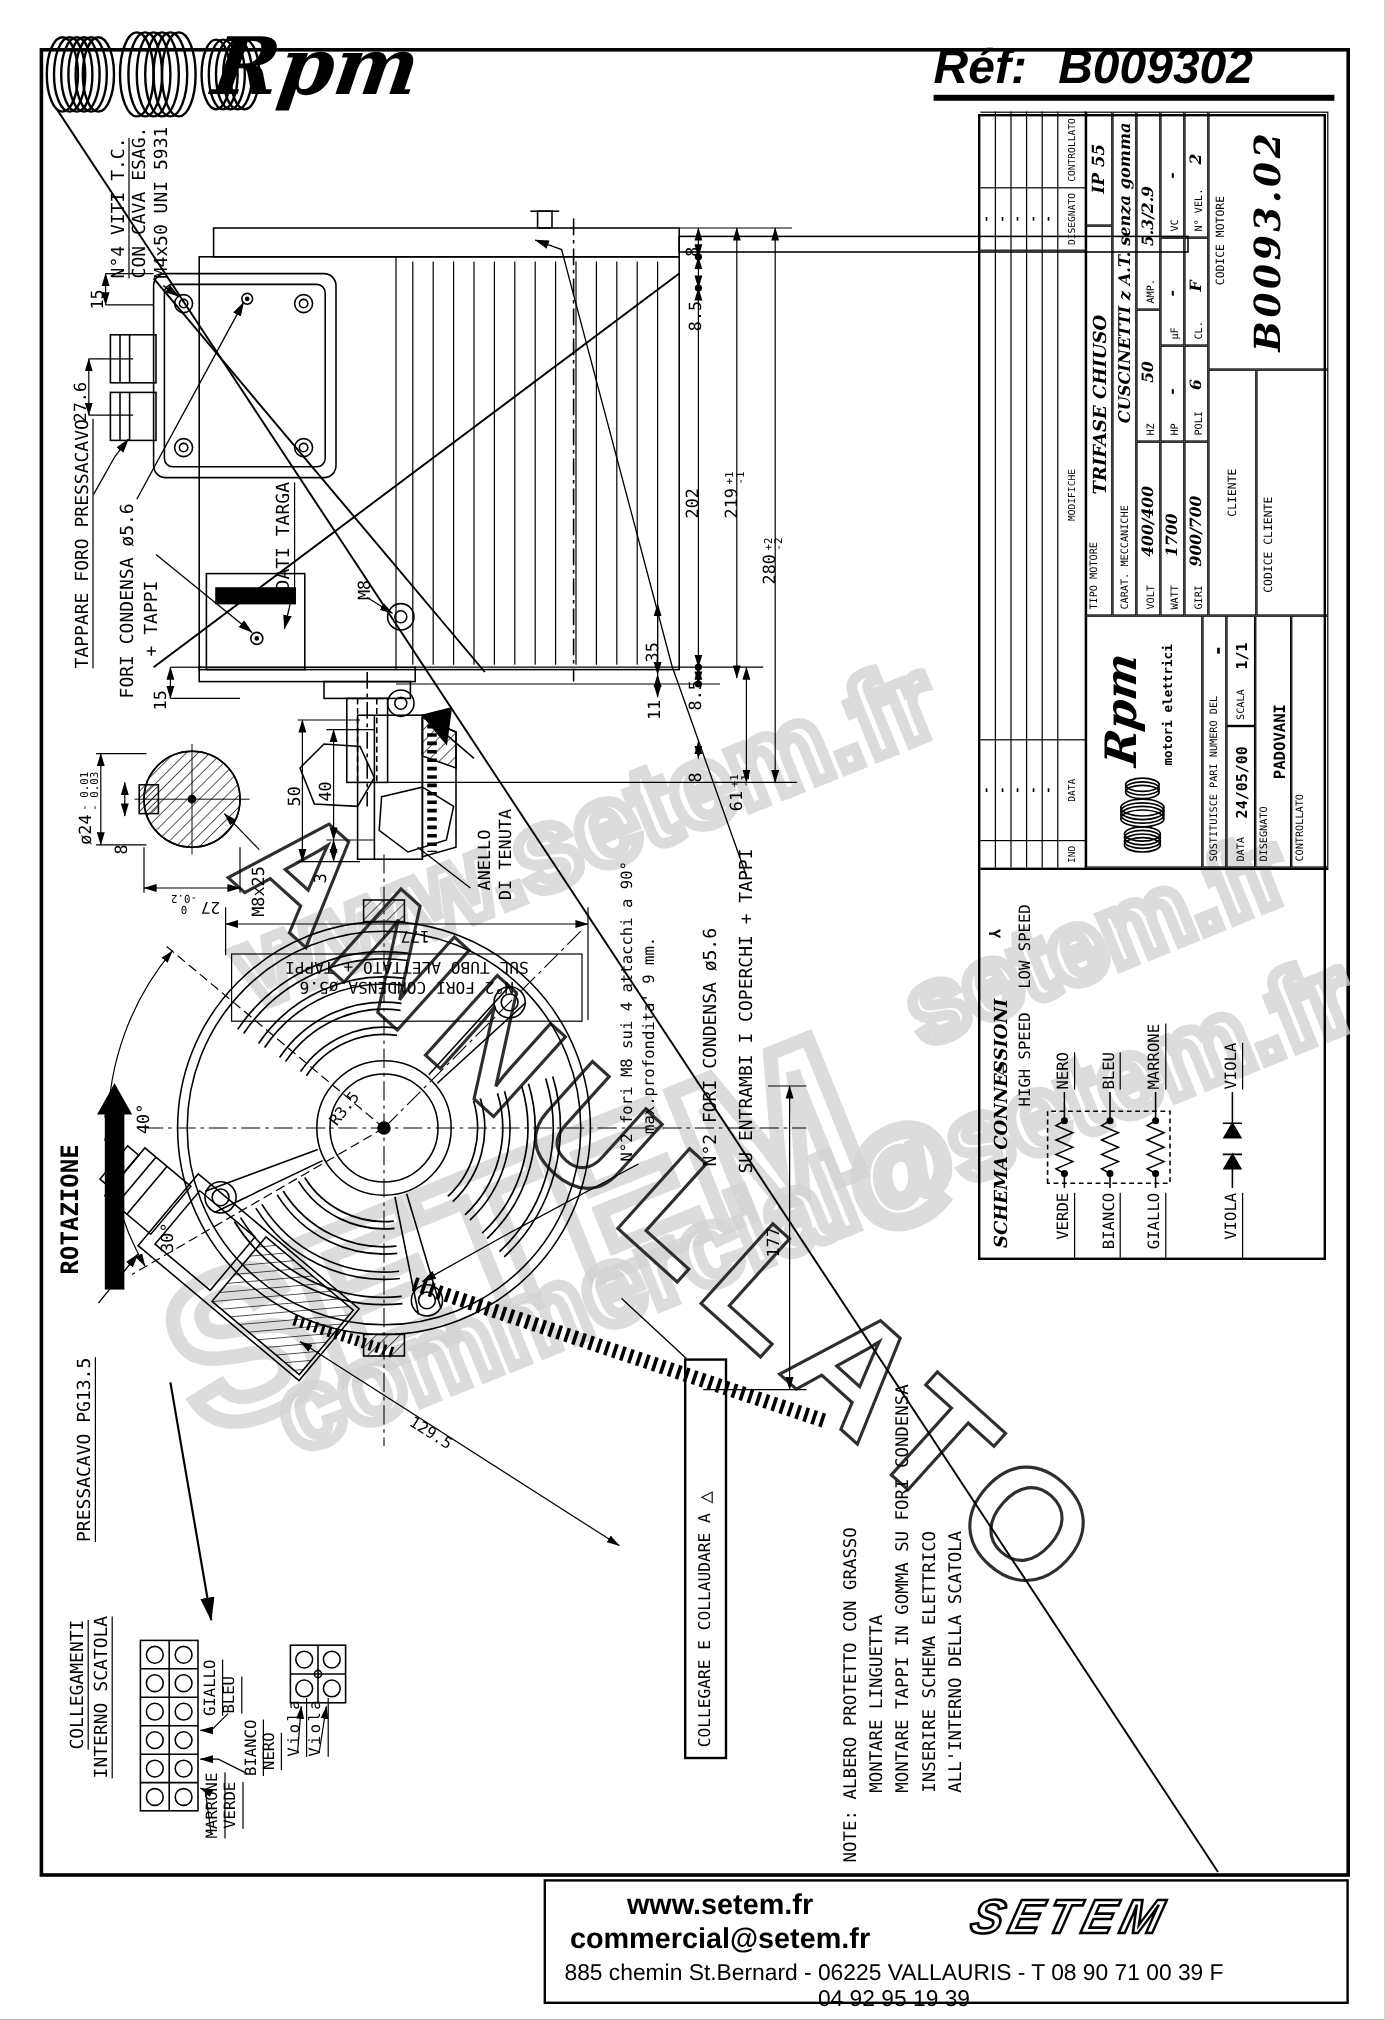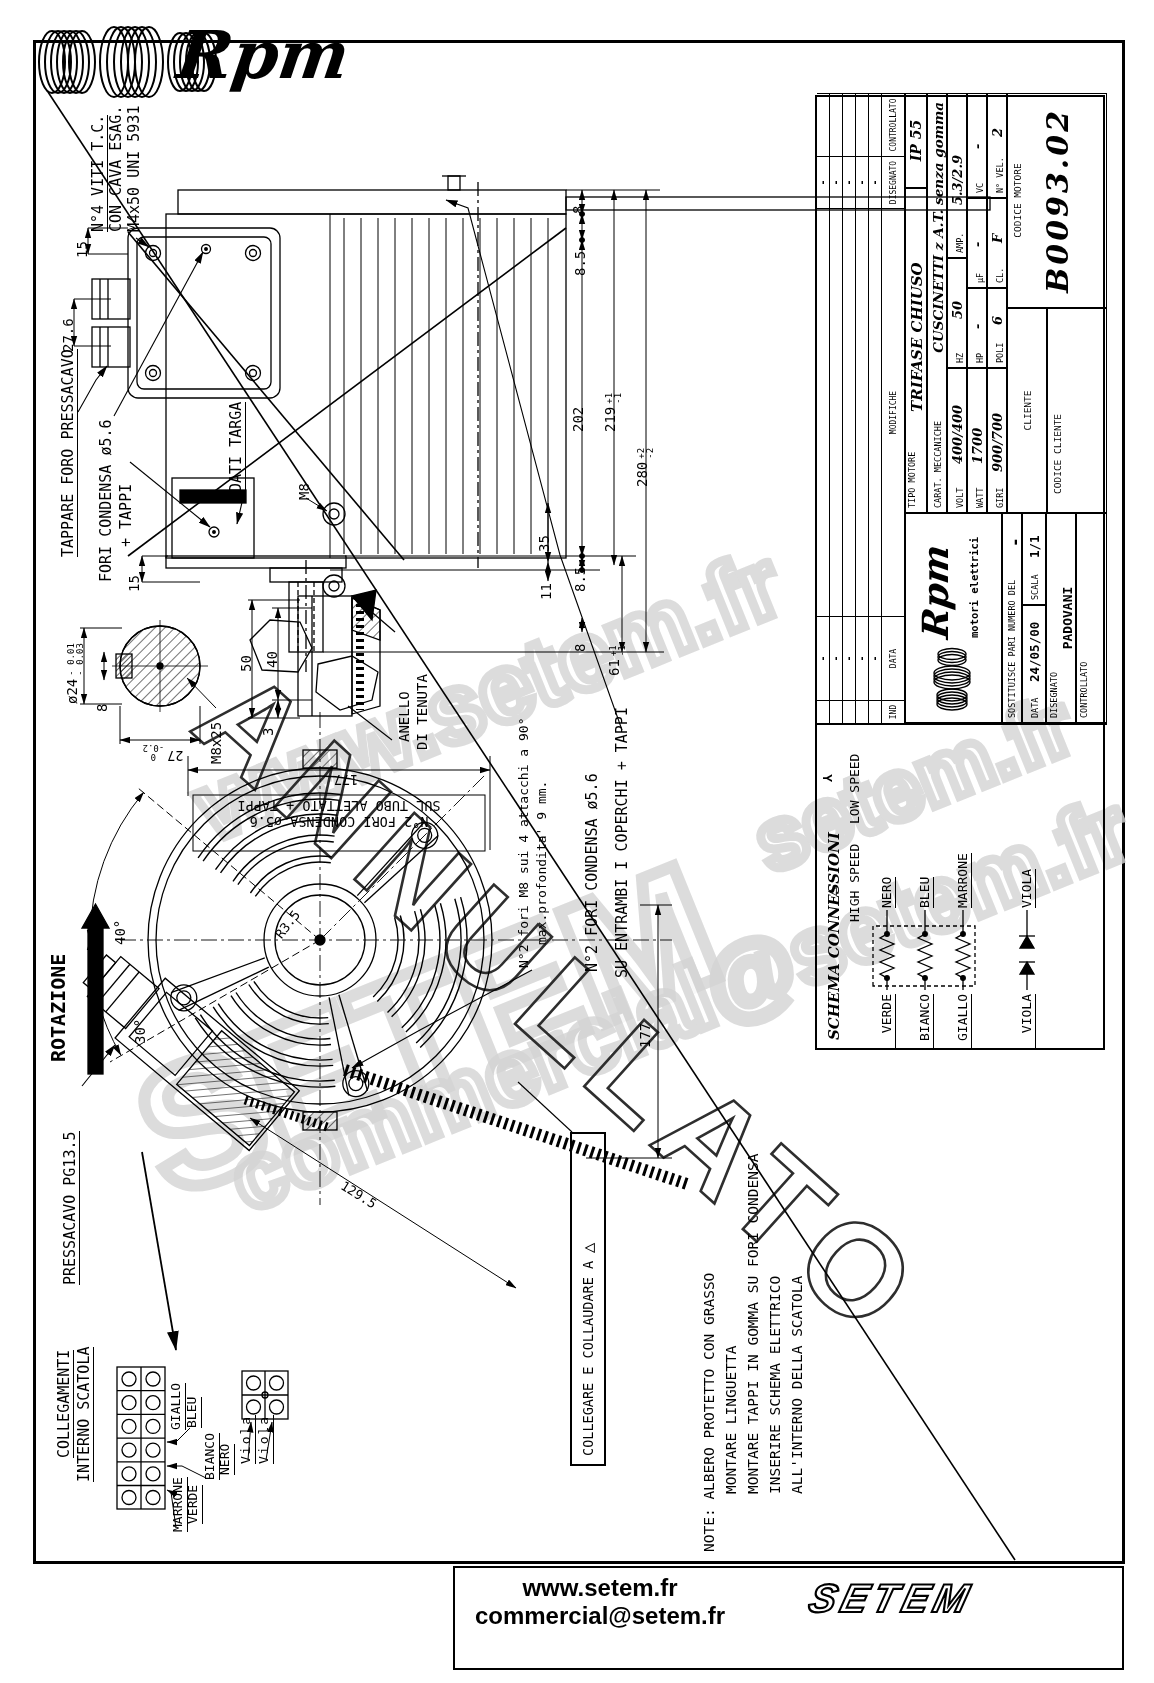--- a/index.html
+++ b/index.html
@@ -381,20 +381,24 @@
       <circle cx="32" cy="30" r="15" stroke-width="1.5"></circle>
       <line x1="19" y1="24" x2="45" y2="24"></line>
         <line x1="17" y1="30" x2="47" y2="30"></line>
         <line x1="19" y1="36" x2="45" y2="36"></line>
       <path d="M6,24 C14,4 54,-4 66,8 C50,2 24,10 22,24 Z" fill="#000"></path>
       <path d="M58,36 C52,56 14,62 2,52 C18,58 42,50 44,36 Z" fill="#000"></path>
     </g>
   </svg>
 
   <div id="rpmtext">Rpm</div>
+  <div id="ref">
+    <span>Réf:</span>
+    <span>B009302</span>
+  </div>
 
   <span class="vt s15 ul" style="left:60px;top:557px">TAPPARE FORO PRESSACAVO</span>
   <span class="vt s15" style="left:98px;top:582px">FORI CONDENSA ø5.6</span>
   <span class="vt s15" style="left:118px;top:547px">+ TAPPI</span>
   <span class="vt s15 ul" style="left:228px;top:492px">DATI TARGA</span>
   <span class="vt s15 ul" style="left:90px;top:232px">N°4 VITI T.C.</span>
   <span class="vt s15" style="left:108px;top:232px">CON CAVA ESAG.</span>
   <span class="vt s15" style="left:126px;top:232px">M4x50 UNI 5931</span>
 
   <span class="vt" style="left:74px;top:258px">15</span>
@@ -668,16 +672,17 @@
       <div class="tc" style="left:740px;top:190px;width:215px;height:100px">
         <span class="lb" style="left:0;top:5px;width:100%;text-align:center;font-size:9.5px">CODICE MOTORE</span>
         <span class="va" style="left:0;top:32px;width:100%;text-align:center;font-size:30px;letter-spacing:3px">B0093.02</span>
       </div>
     </div>
   </div>
 
   <div id="sbox">
     <div class="site">www.setem.fr</div>
     <div class="mail">commercial@setem.fr</div>
+    <div class="addr">885 chemin St.Bernard  -  06225 VALLAURIS  -  T 08 90 71 00 39   F 04 92 95 19 39</div>
     <div id="setemtxt">SETEM</div>
   </div>
 
 </div>
 
 </body></html>

